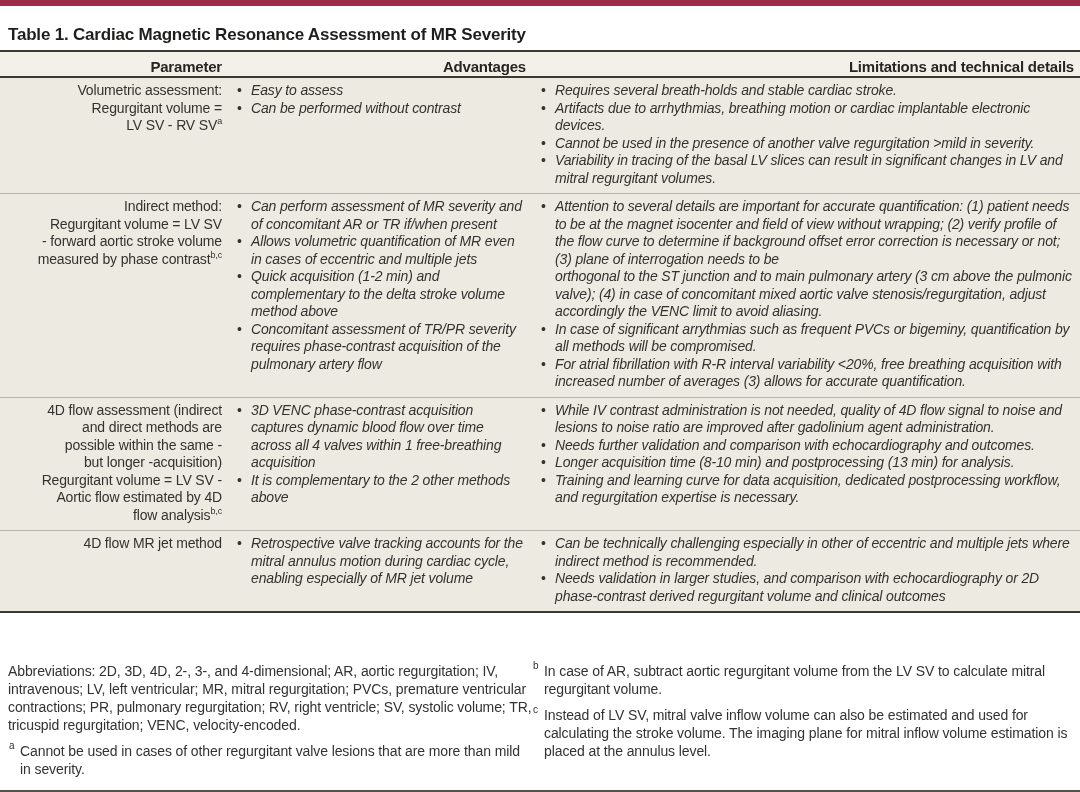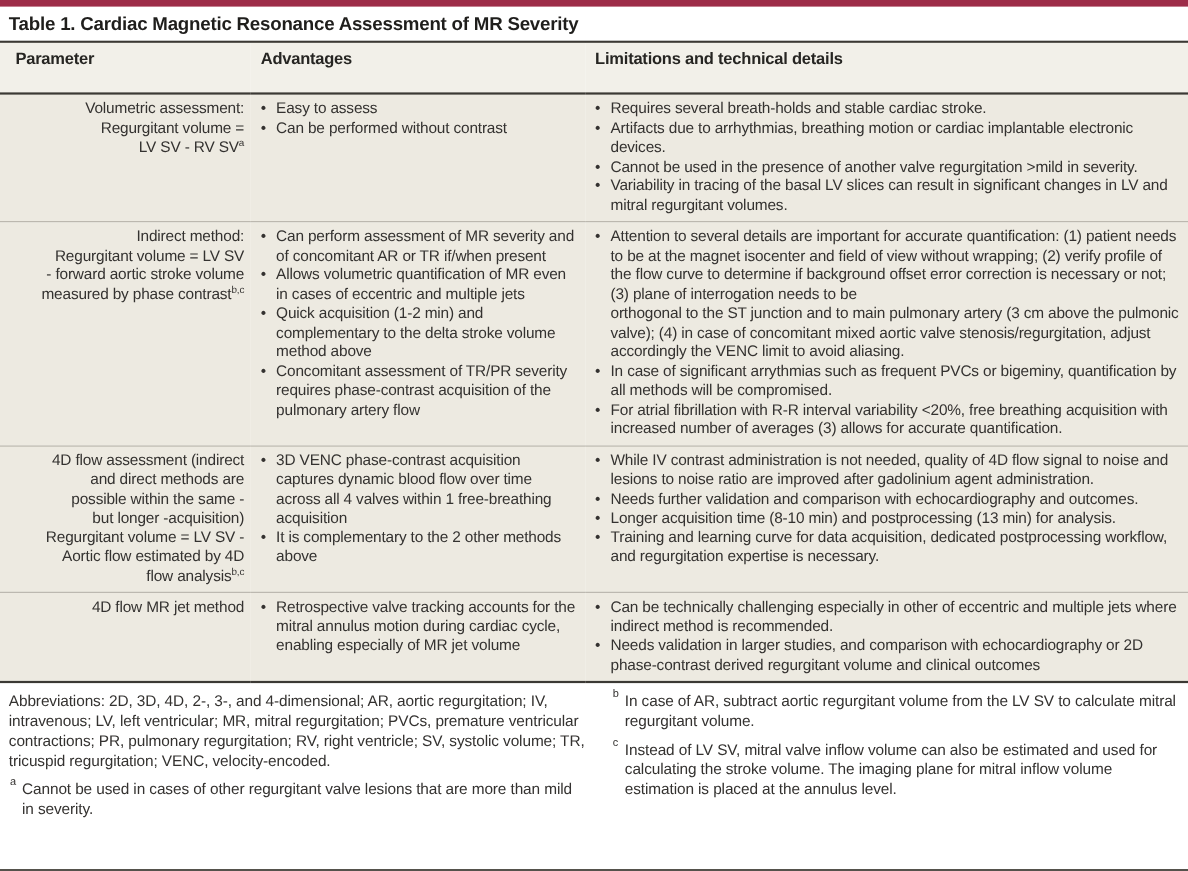--- a/index.html
+++ b/index.html
@@ -9,48 +9,48 @@
   *{box-sizing:border-box; margin:0; padding:0;}
   html,body{width:1080px; height:792px; overflow:hidden;}
   body{
     font-family:"Liberation Sans","DejaVu Sans",sans-serif;
     color:var(--text); background:var(--page);
     display:flex; flex-direction:column;
   }
   .accent{height:6px; background:var(--accent); flex:none;}
   .title{
     font-size:17px; font-weight:bold; color:#1f1e1c;
-    letter-spacing:-0.2px; padding:6px 8px 5px 8px; flex:none;
+    letter-spacing:-0.2px; padding:19px 8px 5px 8px; flex:none;
   }
   .rule{background:var(--rule); flex:none;}
   .rule.thick{height:2px;}
   .rule.bottom{height:2px; background:#55524c;}
   table{width:100%; border-collapse:collapse; table-layout:fixed; flex:none;}
   col.c1{width:228px;} col.c2{width:304px;} col.c3{width:auto;}
   thead th{
-    text-align:left; font-size:15px; font-weight:bold; color:#262522;
-    background:var(--header-bg); padding:6px 6px 22px 9px;
+    text-align:right; font-size:15px; font-weight:bold; color:#262522;
+    background:var(--header-bg); padding:6px 6px 1px 9px;
     border-bottom:2px solid var(--rule); letter-spacing:-0.2px;
   }
   thead th:first-child{padding-left:14px;}
   tbody{background:var(--body-bg);}
   tbody td{
     vertical-align:top; font-size:14px; line-height:17.5px;
     letter-spacing:-0.15px; padding:4px 6px 6px 9px;
     border-bottom:1px solid var(--sep);
   }
   tbody tr:last-child td{border-bottom:2px solid var(--rule);}
   td.param{padding-left:14px; white-space:pre-line;text-align:right;}
   td.param sup{font-size:9px; vertical-align:super; line-height:0;}
   .bi{display:flex; gap:7px;}
   .bi .b{flex:none; width:7px;}
-  .bi .t{white-space:pre-line; flex:1;}
+  .bi .t{white-space:pre-line; flex:1;font-style:italic;}
   .footer{
-    display:flex; gap:24px; padding:7px 8px 0 8px;
-    font-size:14px; line-height:18px; letter-spacing:-0.1px; flex:none;
+    display:flex; padding:7px 8px 0 8px;
+    font-size:14px; line-height:18px; letter-spacing:-0.1px; flex:none;margin-top:42px;
   }
   .fcol.left{width:524px; flex:none;}
   .fcol.right{flex:1;}
   .abbr{margin-bottom:8px;}
   .note{position:relative; padding-left:12px; margin-bottom:8px;}
   .note sup{
     position:absolute; left:1px; top:-1px; font-size:10px; line-height:1;
   }
   .spacer{flex:1;}
 </style>

